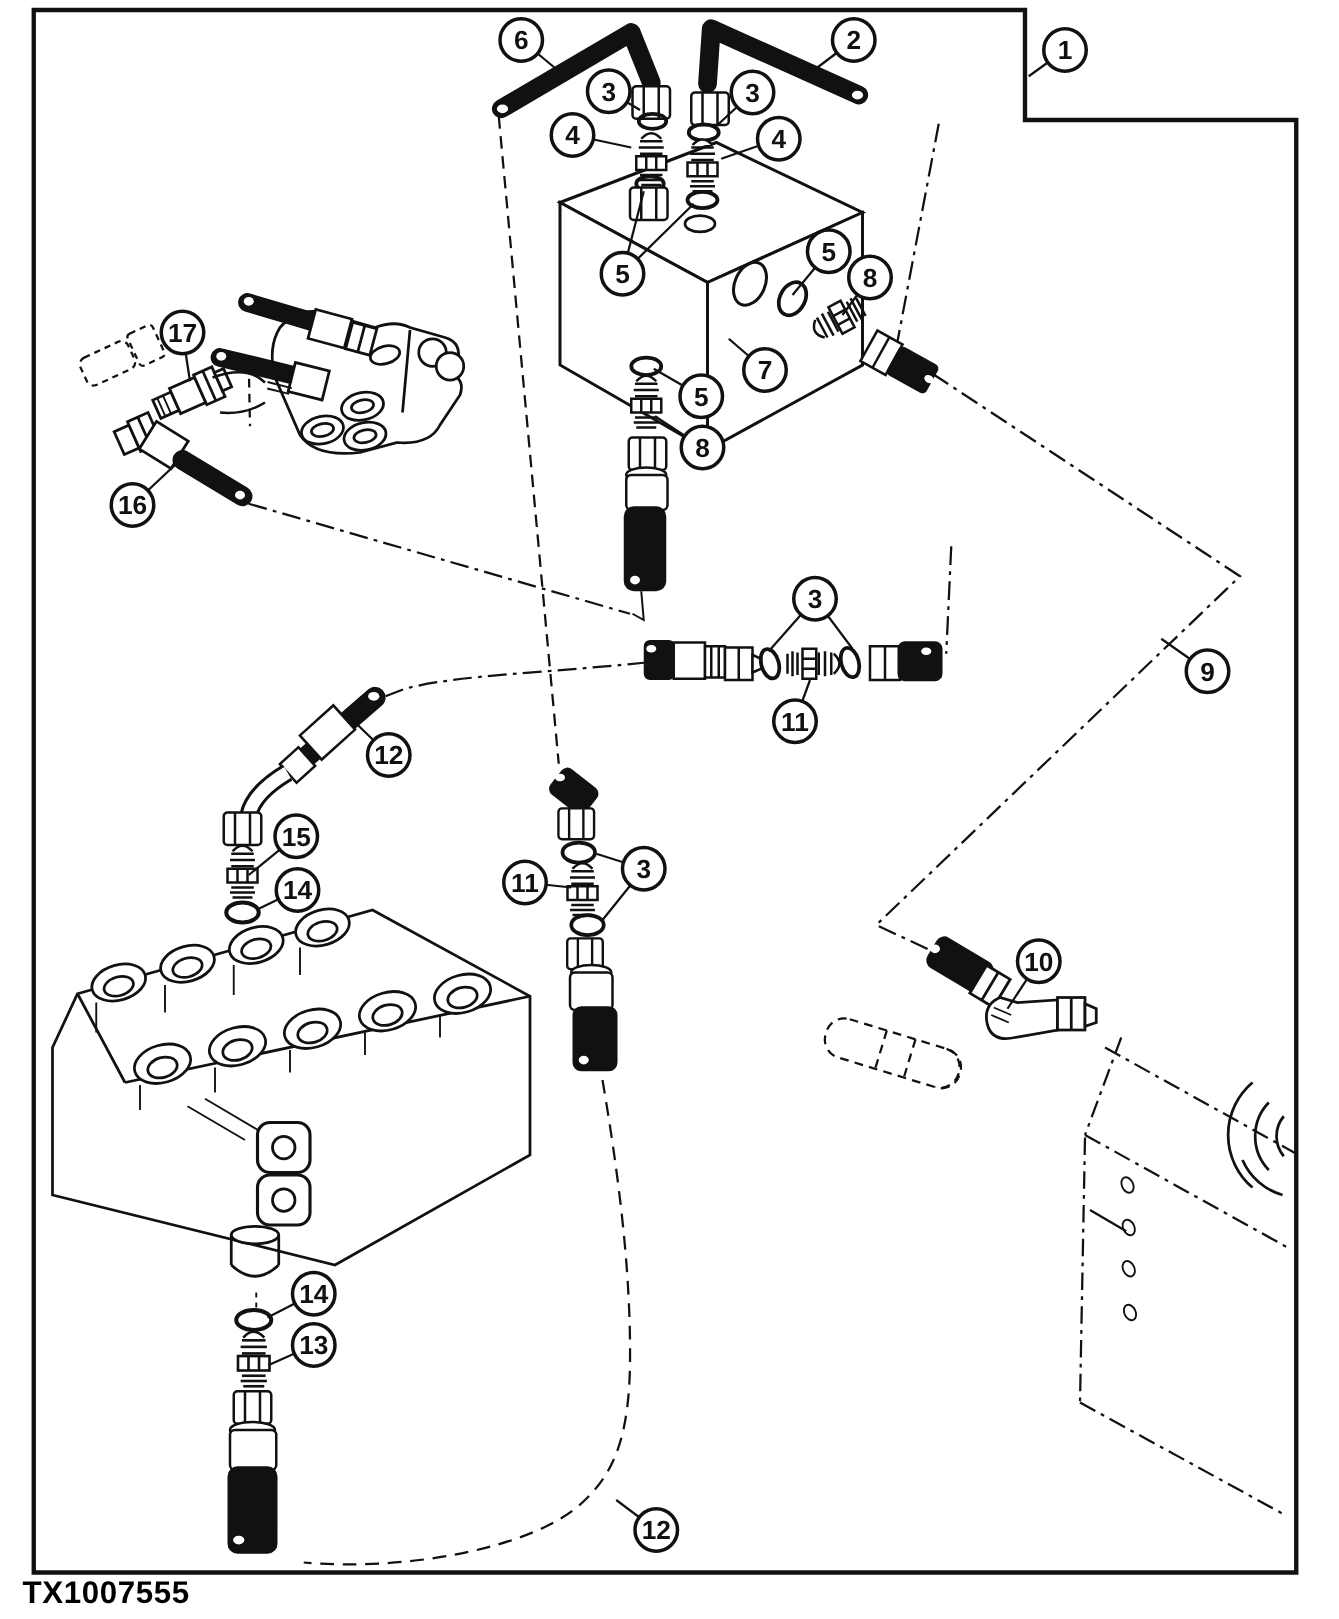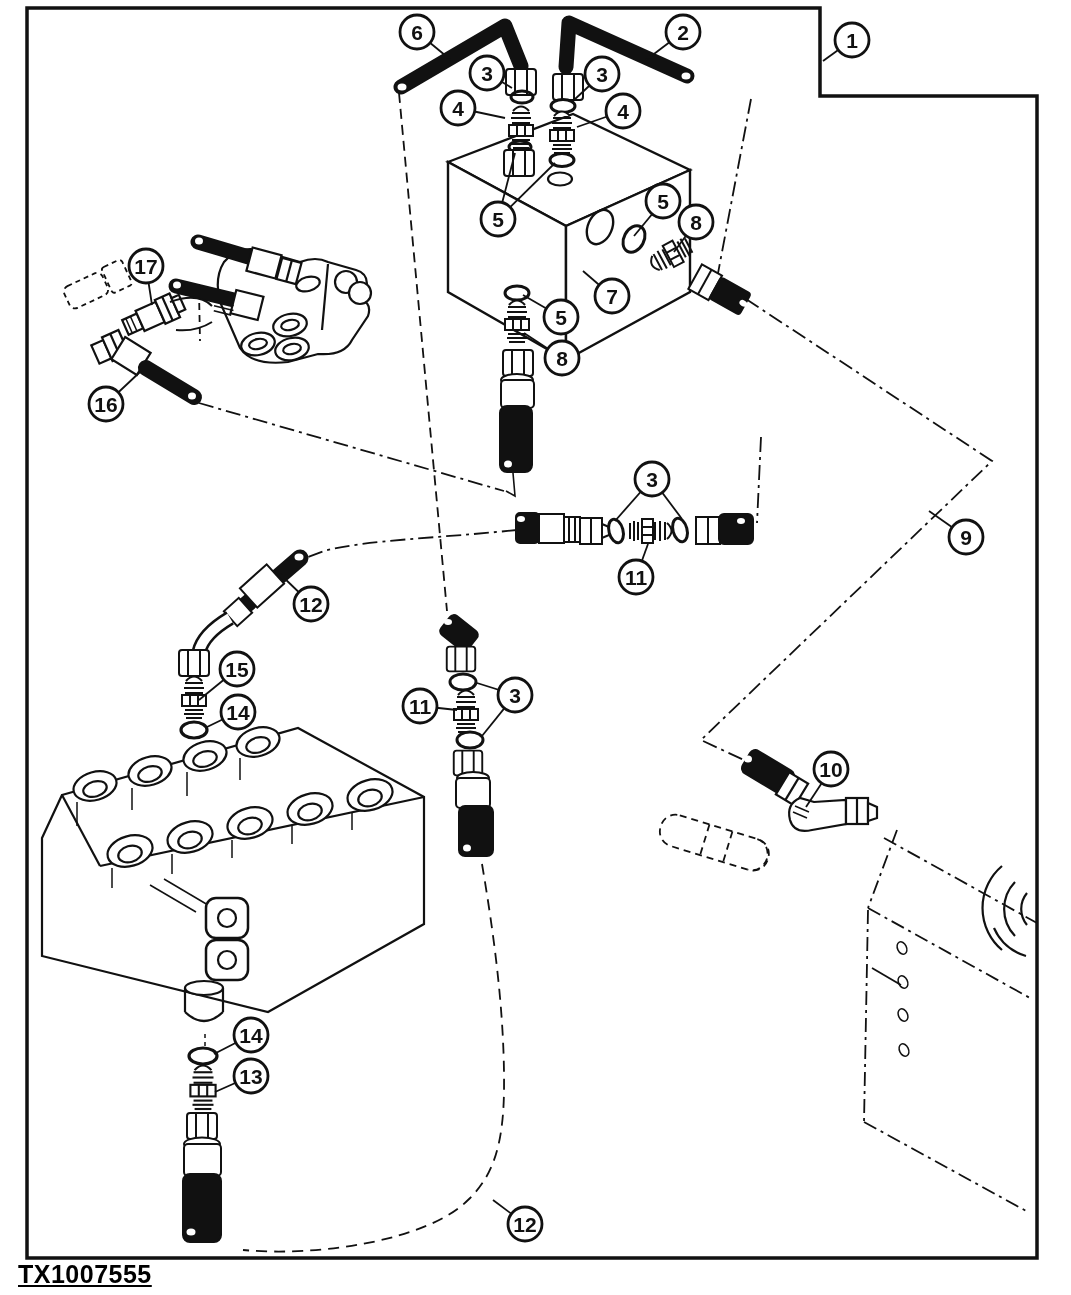--- a/index.html
+++ b/index.html
@@ -1,20 +1,20 @@
 <!DOCTYPE html>
 <html><head>
 <meta charset="utf-8">
 <style>
   html,body{margin:0;padding:0;background:#ffffff;}
   .stage{position:relative;width:1071px;height:1295px;background:#ffffff;overflow:hidden;
          font-family:"Liberation Sans",sans-serif;}
   .stage svg{position:absolute;left:0;top:0;}
   .figure-code{position:absolute;left:18px;top:1260px;font-weight:bold;font-size:25px;
-               letter-spacing:.5px;color:#000;text-decoration:underline;}
+               letter-spacing:.5px;color:#000;}
   .balloon-text{font-family:"Liberation Sans",sans-serif;font-weight:bold;}
 </style>
 </head>
 <body>
 
 <div class="stage">
 
 <svg id="art" width="1071" height="1295" viewBox="0 0 1071 1295" xmlns="http://www.w3.org/2000/svg">
 
   <defs>

